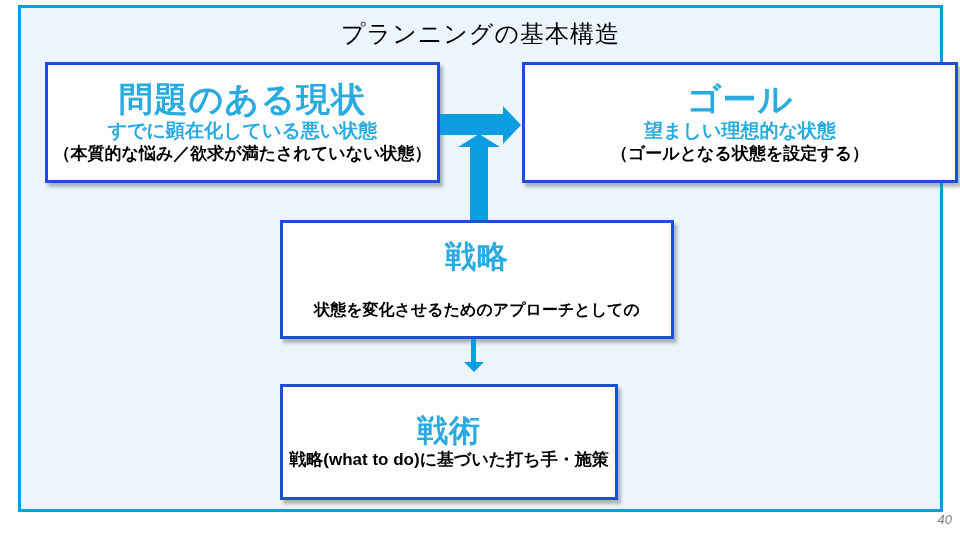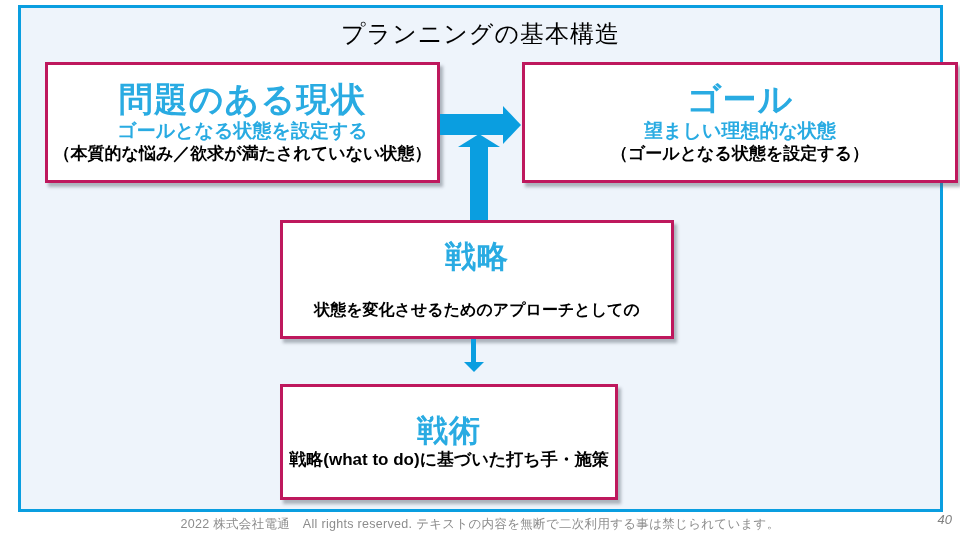--- a/index.html
+++ b/index.html
@@ -26,21 +26,21 @@
     text-align: center;
     font-size: 24px;
     font-weight: normal;
     color: #000000;
     letter-spacing: 1px;
   }
 
   .dbox {
     position: absolute;
     background: #ffffff;
-    border: 3px solid #be185d;
+    border: 3px solid #1d4ed8;
     box-shadow: 3px 4px 3px rgba(90, 100, 110, 0.45);
     display: flex;
     flex-direction: column;
     align-items: center;
     justify-content: center;
     text-align: center;
   }
   .box-current { left: 45px;  top: 62px;  width: 395px; height: 121px; }
   .box-goal    { left: 522px; top: 62px;  width: 436px; height: 121px; }
   .box-strategy{ left: 280px; top: 220px; width: 394px; height: 119px; gap: 25px; }
@@ -148,21 +148,21 @@
 <body>
 
 <div class="stage">
 
   <div class="slide-frame"></div>
 
   <div class="slide-title">プランニングの基本構造</div>
 
   <div class="dbox box-current">
     <div class="h1-blue">問題のある現状</div>
-    <div class="sub-blue">ゴールとなる状態を設定する</div>
+    <div class="sub-blue">すでに顕在化している悪い状態</div>
     <div class="note-black">（本質的な悩み／欲求が満たされていない状態）</div>
   </div>
 
   <div class="dbox box-goal">
     <div class="h1-blue">ゴール</div>
     <div class="sub-blue">望ましい理想的な状態</div>
     <div class="note-black">（ゴールとなる状態を設定する）</div>
   </div>
 
   <div class="arrow-right-shaft"></div>
@@ -177,16 +177,15 @@
   </div>
 
   <div class="arrow-down-shaft"></div>
   <div class="arrow-down-head"></div>
 
   <div class="dbox box-tactics">
     <div class="h1-blue-mid">戦術</div>
     <div class="note-black">戦略(what to do)に基づいた打ち手・施策</div>
   </div>
 
-  <div class="slide-footer">2022 株式会社電通　All rights reserved.  テキストの内容を無断で二次利用する事は禁じられています。</div>
   <div class="page-number">40</div>
 
 </div>
 
 </body></html>

